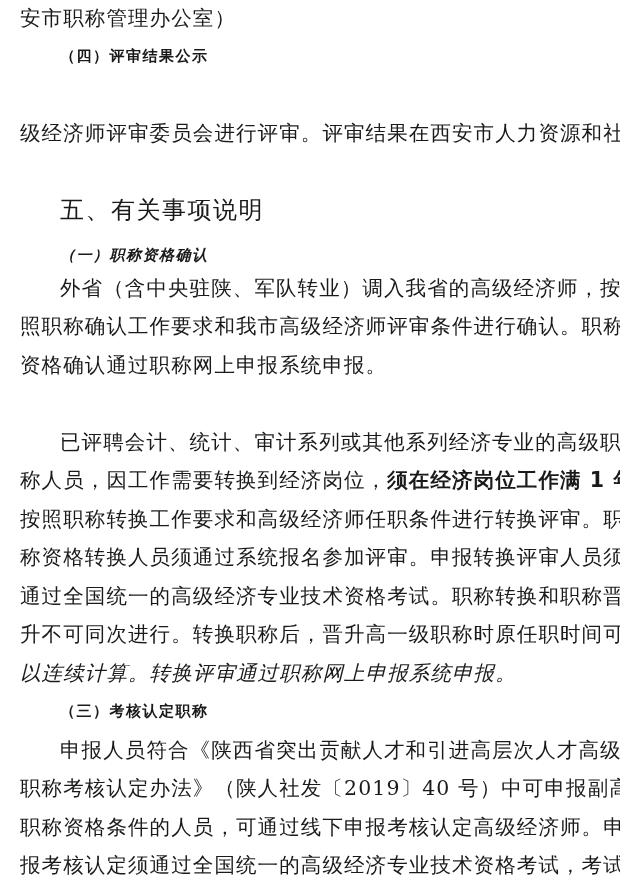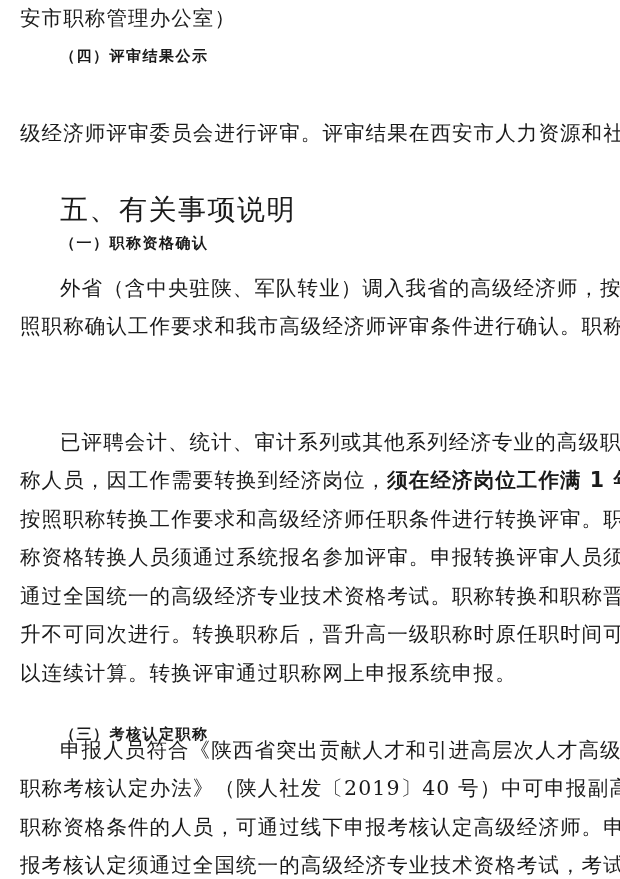--- a/index.html
+++ b/index.html
@@ -33,42 +33,43 @@
     }
     .indent { left: 60px; }
     .heading {
       font-family: "DejaVu Sans", "Liberation Sans", sans-serif;
       font-weight: bold;
       font-size: 15px;
       letter-spacing: 1.5px;
     }
     .heading.main {
       font-weight: normal;
-      font-size: 28px;
+      font-size: 24px;
     }
     .bold { font-weight: bold; font-family: "DejaVu Sans", "Liberation Sans", sans-serif; }
   </style>
 </head>
 <body>
 
 <div class="page">
   <div class="line" style="top:0px;">安市职称管理办公室）</div>
   <div class="line indent heading" style="top:38px;">（四）评审结果公示</div>
   <div class="line" style="top:115px;">级经济师评审委员会进行评审。评审结果在西安市人力资源和社</div>
   <div class="line indent heading main" style="top:192px;">五、有关事项说明</div>
-  <div class="line indent heading" style="top:225px;">（一）职称资格确认</div>
+  <div class="line indent heading" style="top:237px;font-style:italic;">（一）职称资格确认</div>
   <div class="line indent" style="top:270px;">外省（含中央驻陕、军队转业）调入我省的高级经济师，按</div>
   <div class="line" style="top:308px;">照职称确认工作要求和我市高级经济师评审条件进行确认。职称</div>
+  <div class="line" style="top:347px;">资格确认通过职称网上申报系统申报。</div>
   <div class="line indent" style="top:424px;">已评聘会计、统计、审计系列或其他系列经济专业的高级职</div>
   <div class="line" style="top:462px;">
     <span>称人员，因工作需要转换到经济岗位，</span><span class="bold">须在经济岗位工作满 1 年</span>
   </div>
   <div class="line" style="top:501px;">按照职称转换工作要求和高级经济师任职条件进行转换评审。职</div>
   <div class="line" style="top:539px;">称资格转换人员须通过系统报名参加评审。申报转换评审人员须</div>
   <div class="line" style="top:578px;">通过全国统一的高级经济专业技术资格考试。职称转换和职称晋</div>
   <div class="line" style="top:616px;">升不可同次进行。转换职称后，晋升高一级职称时原任职时间可</div>
-  <div class="line" style="top:655px;">以连续计算。转换评审通过职称网上申报系统申报。</div>
-  <div class="line indent heading" style="top:716px;">（三）考核认定职称</div>
+  <div class="line" style="top:655px;font-style:italic;">以连续计算。转换评审通过职称网上申报系统申报。</div>
+  <div class="line indent heading" style="top:693px;">（三）考核认定职称</div>
   <div class="line indent" style="top:732px;">申报人员符合《陕西省突出贡献人才和引进高层次人才高级</div>
   <div class="line" style="top:770px;">职称考核认定办法》（陕人社发〔2019〕40 号）中可申报副高级</div>
   <div class="line" style="top:809px;">职称资格条件的人员，可通过线下申报考核认定高级经济师。申</div>
   <div class="line" style="top:847px;">报考核认定须通过全国统一的高级经济专业技术资格考试，考试</div>
 </div>
 
 </body></html>

